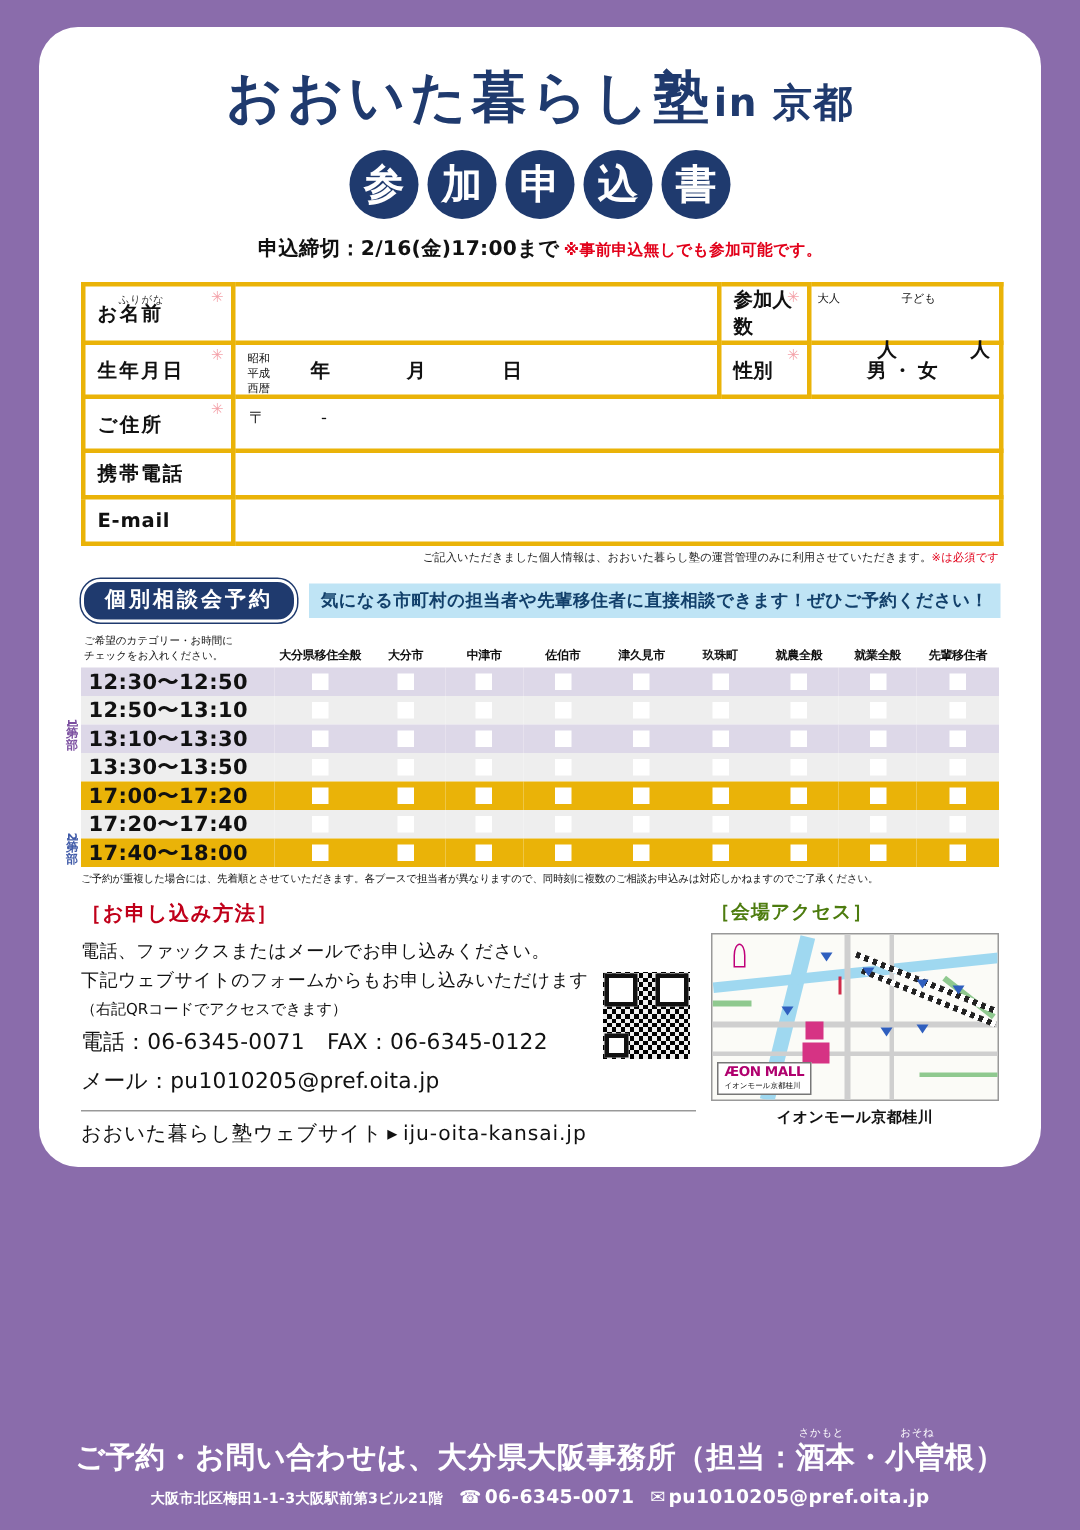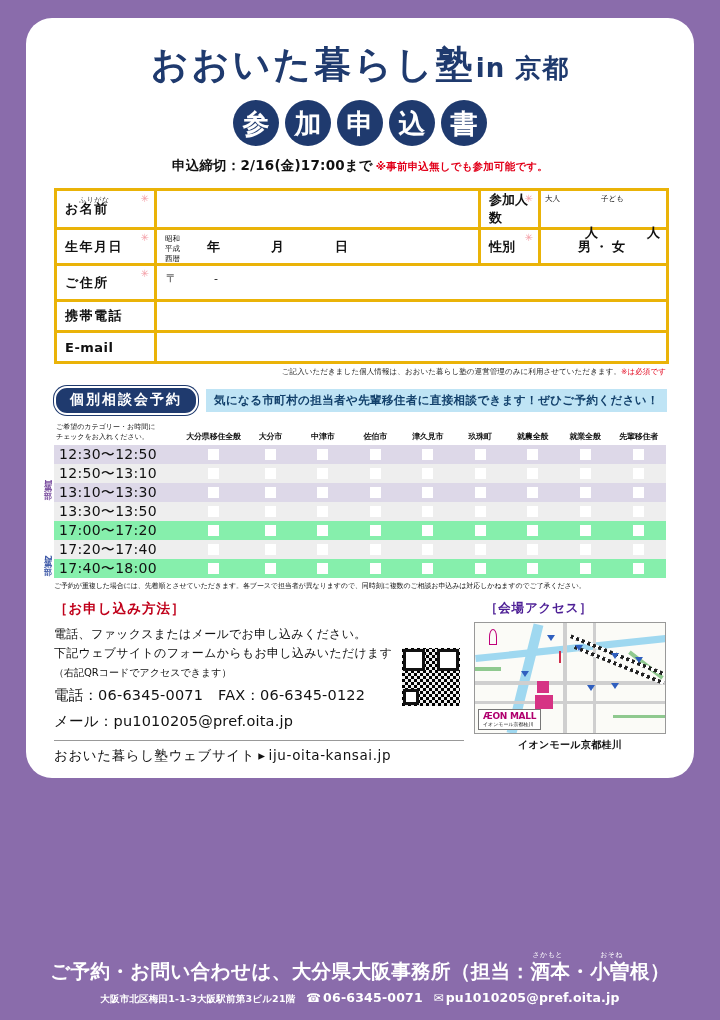--- a/index.html
+++ b/index.html
@@ -204,35 +204,35 @@
   table.slots th.colhead {
     font-size: 8px;
     font-weight: bold;
     color: #111;
     vertical-align: bottom;
     padding-bottom: 3px;
     letter-spacing: -0.2px;
   }
   table.slots td.time {
     font-size: 14px;
-    font-weight: normal;
+    font-weight: bold;
     color: #111;
     letter-spacing: 0.3px;
     padding-left: 5px;
     height: 19px;
   }
   table.slots td.cb { text-align: center; height: 19px; }
   .box {
     display: inline-block;
     width: 11px; height: 11px;
     background: #fff;
   }
   tr.r-p1a td { background: #ddd8e8; }
   tr.r-p1b td { background: #eeeeee; }
-  tr.r-p2a td { background: #86efac; }
+  tr.r-p2a td { background: #eab308; }
   tr.r-p2b td { background: #eeeeee; }
 
   .part-label {
     position: absolute;
     width: 13px;
     font-size: 8px;
     font-weight: bold;
     writing-mode: vertical-rl;
     text-align: center;
     letter-spacing: 1px;
@@ -311,26 +311,25 @@
   }
   .website {
     font-size: 13.5px;
     color: #111;
     letter-spacing: 0.6px;
   }
   .website .arrow { color: #111; margin: 0 3px; }
 
   .mapbox { width: 192px; }
   .map-title {
-    color: #4c1d95;
+    color: #4d7c0f;
     font-size: 12.5px;
     font-weight: bold;
     letter-spacing: 0.8px;
     margin-bottom: 5px;
-    margin-left: 11px;
   }
   .map-img {
     width: 192px; height: 112px;
     border: 1px solid #999;
     background: #fbfbf7;
     position: relative;
     overflow: hidden;
   }
   .map-cap {
     text-align: center;

